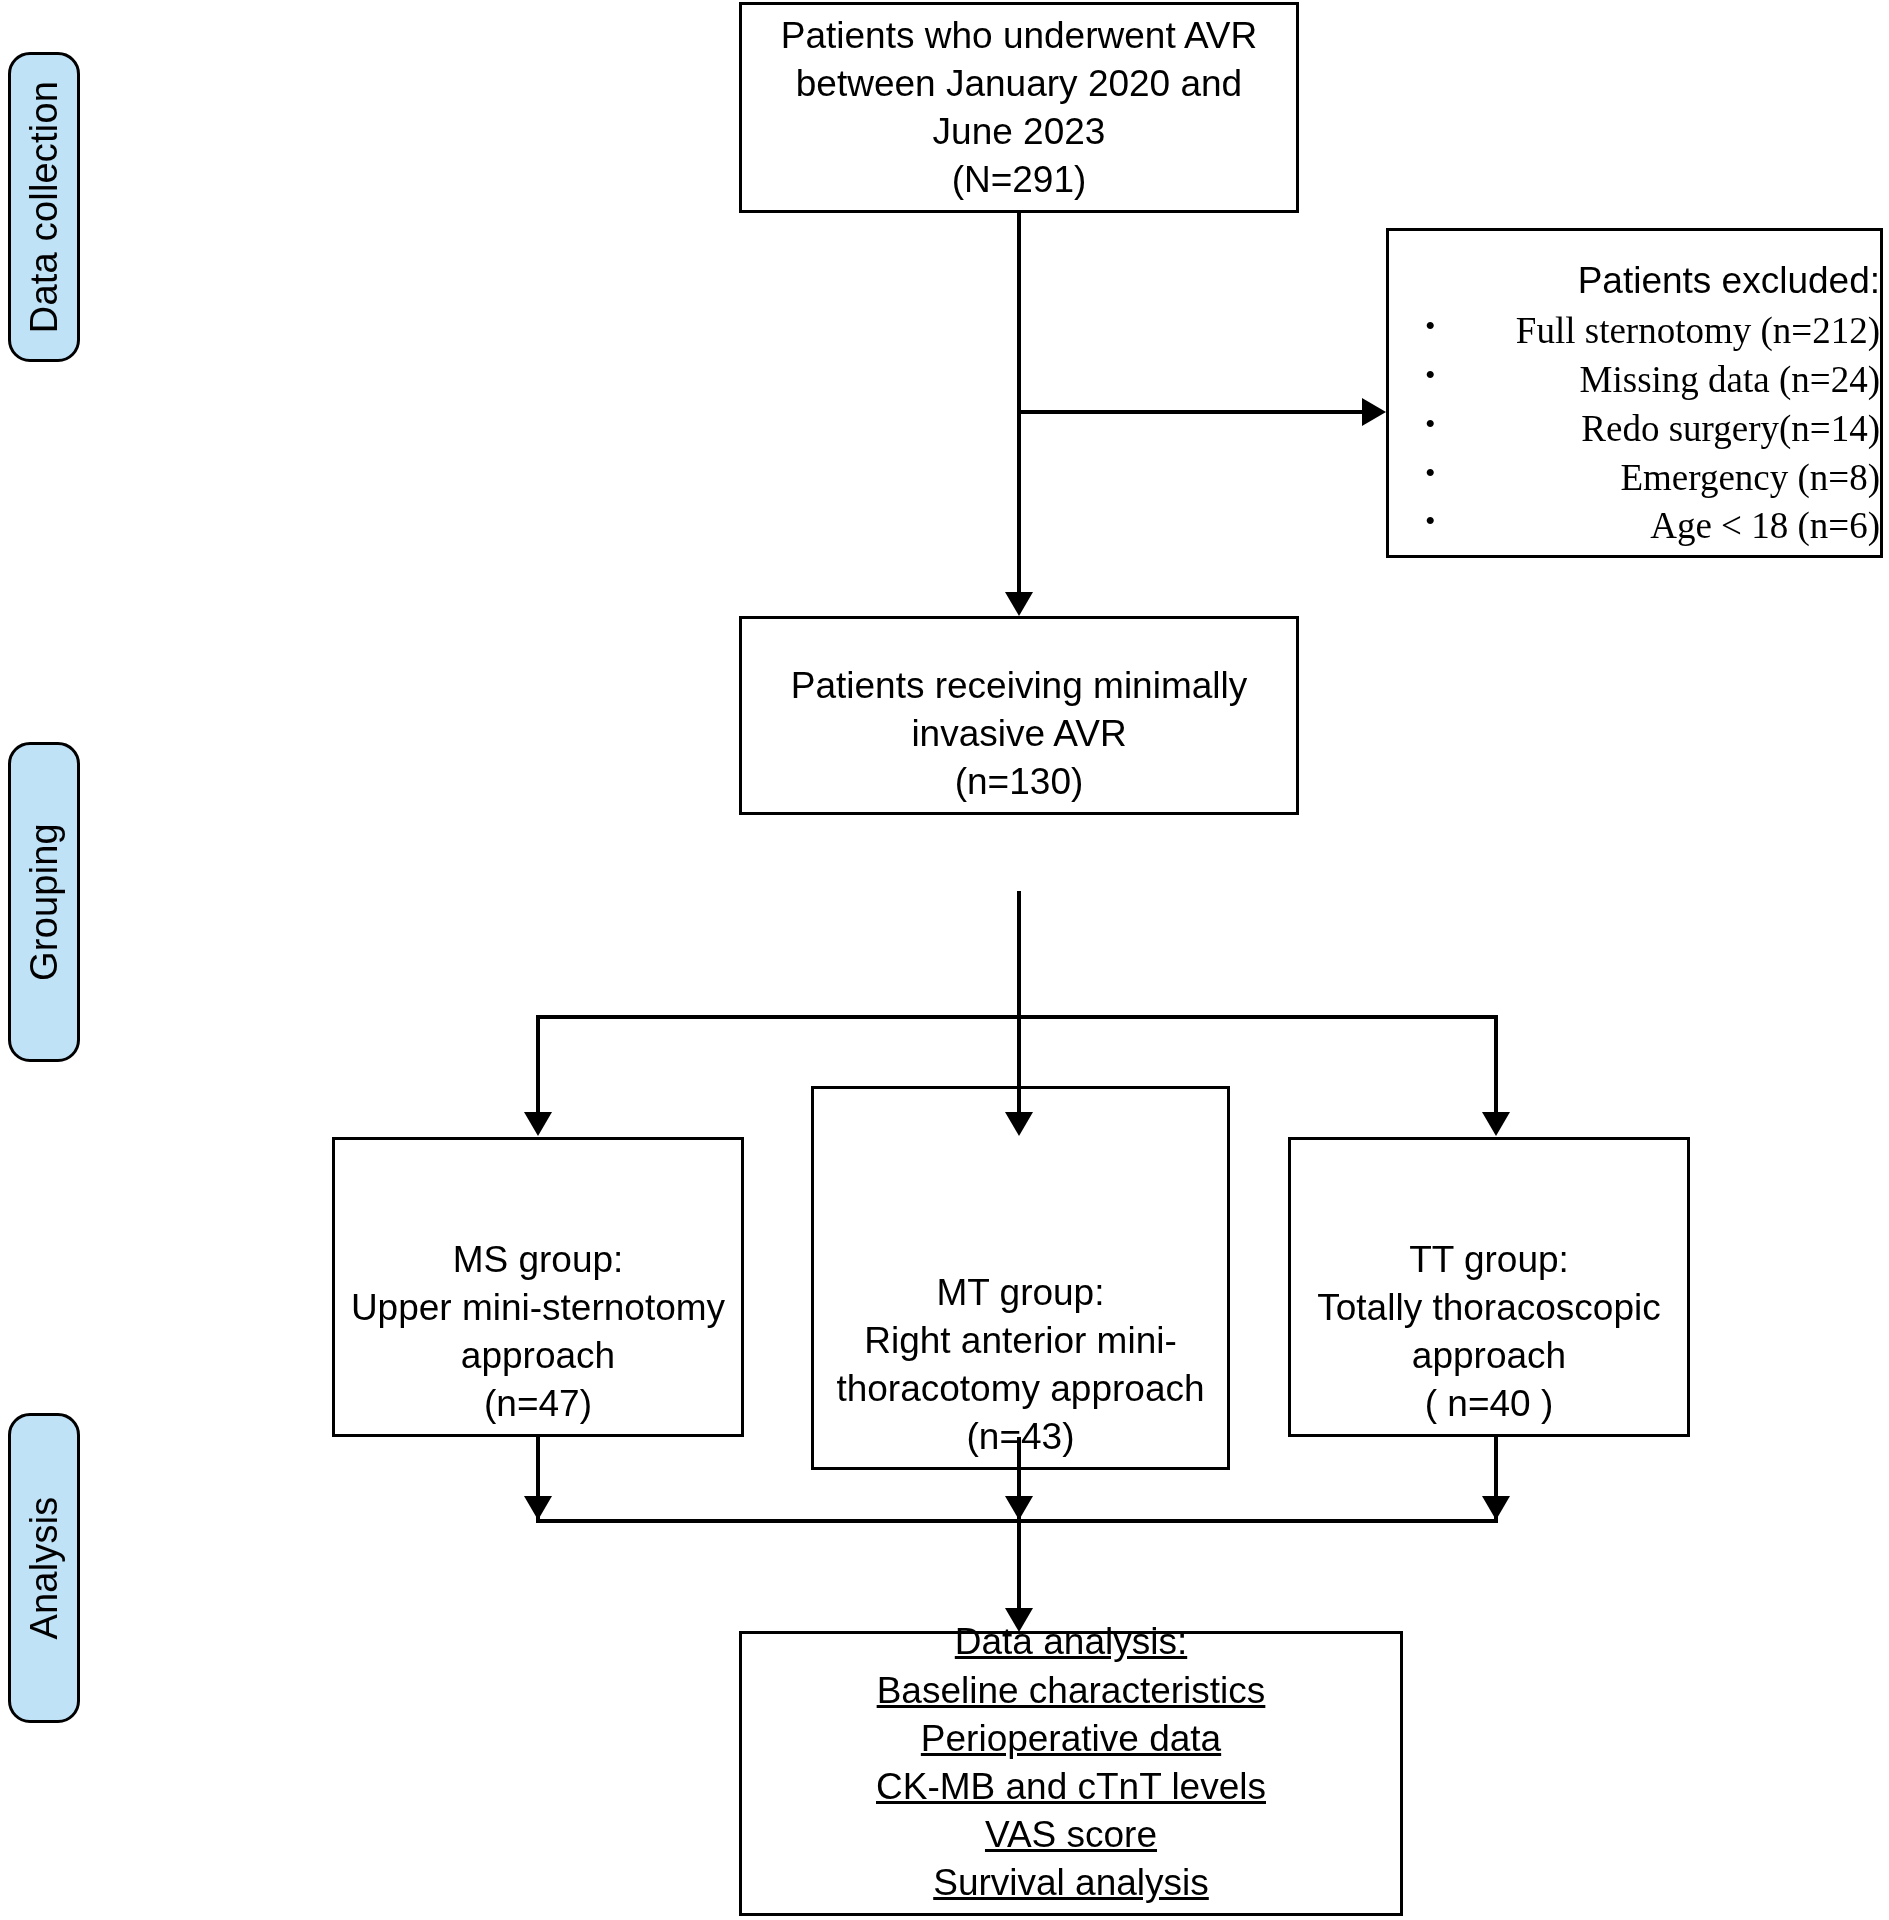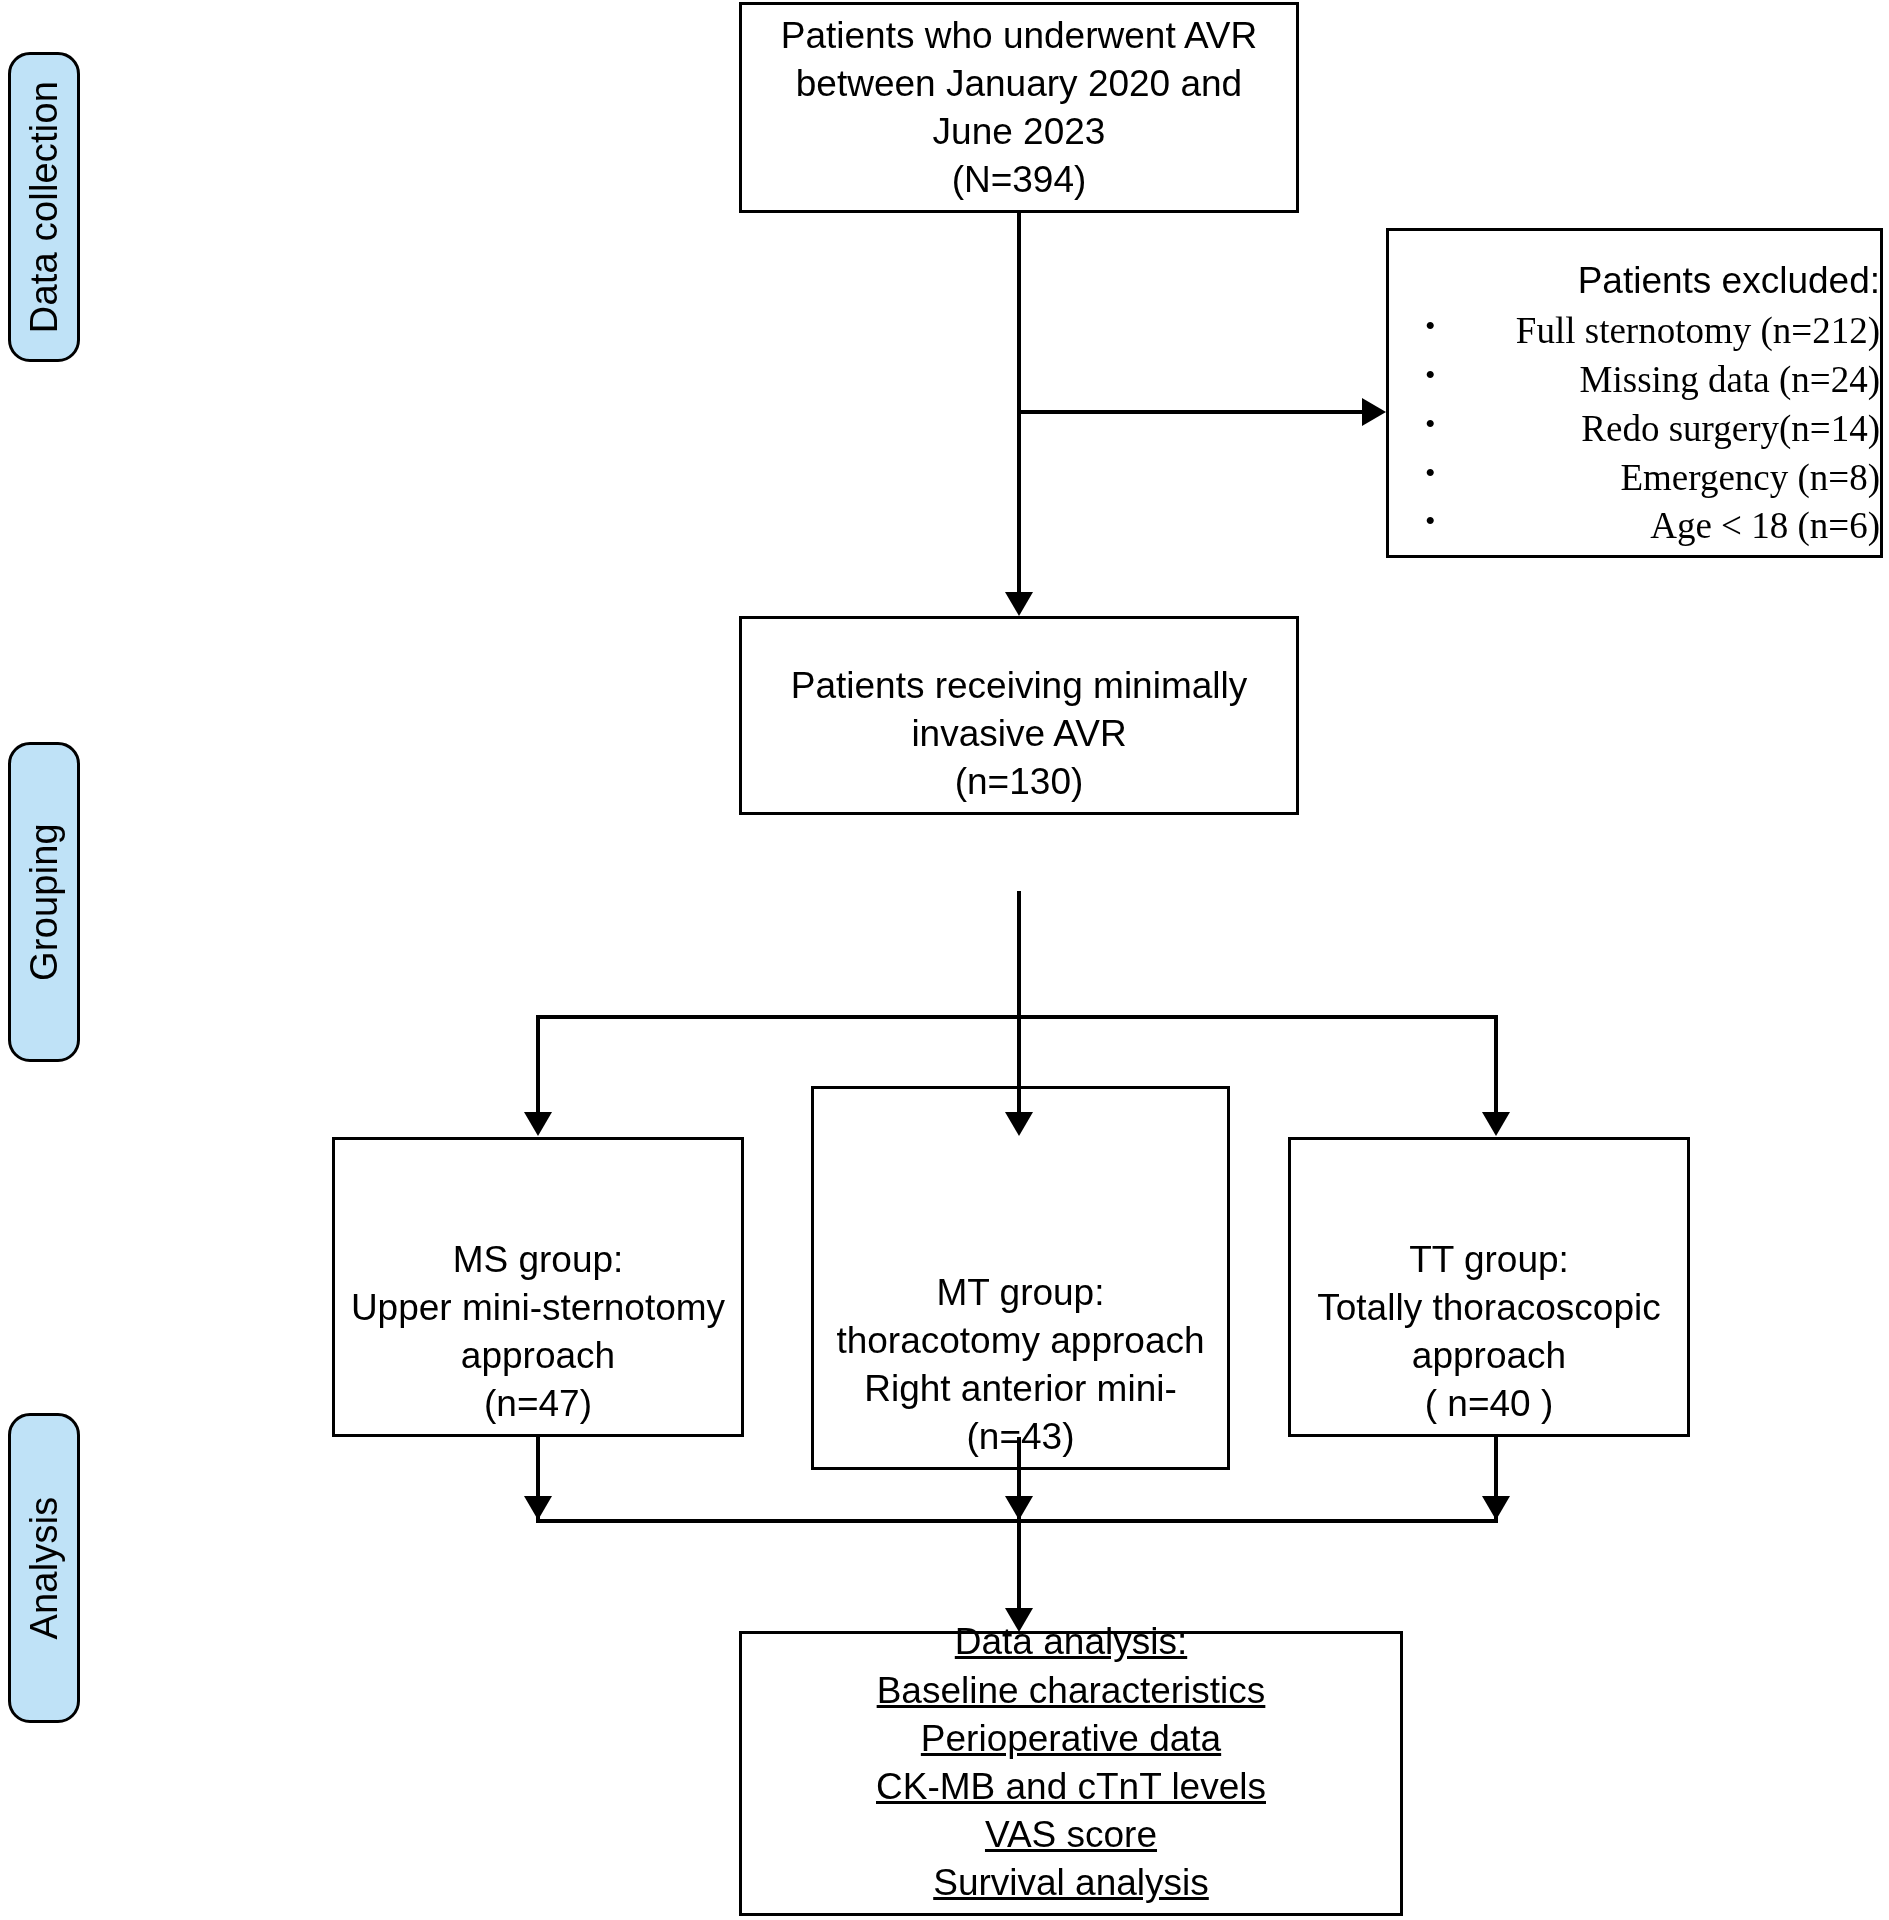--- a/index.html
+++ b/index.html
@@ -130,21 +130,21 @@
   </div>
 
   <div class="stage-label" style="left:8px; top:1413px; width:72px; height:310px;">
     <span class="vtext">Analysis</span>
   </div>
 
   <div class="node" style="left:739px; top:2px; width:560px; height:211px;">
     <span class="line">Patients who underwent AVR</span>
     <span class="line">between January 2020 and</span>
     <span class="line">June 2023</span>
-    <span class="line">(N=394)</span>
+    <span class="line">(N=291)</span>
   </div>
 
   <div class="node excl" style="left:1386px; top:228px; width:497px; height:330px;">
     <span class="heading">Patients excluded:</span>
     <ul>
       <li>Full sternotomy (n=212)</li>
       <li>Missing data (n=24)</li>
       <li>Redo surgery(n=14)</li>
       <li>Emergency (n=8)</li>
       <li>Age &lt; 18 (n=6)</li>
@@ -159,22 +159,22 @@
 
   <div class="node" style="left:332px; top:1137px; width:412px; height:300px;">
     <span class="line">MS group:</span>
     <span class="line">Upper mini-sternotomy</span>
     <span class="line">approach</span>
     <span class="line">(n=47)</span>
   </div>
 
   <div class="node" style="left:811px; top:1086px; width:419px; height:384px;">
     <span class="line">MT group:</span>
+    <span class="line">Right anterior mini-</span>
     <span class="line">thoracotomy approach</span>
-    <span class="line">Right anterior mini-</span>
     <span class="line">(n=43)</span>
   </div>
 
   <div class="node" style="left:1288px; top:1137px; width:402px; height:300px;">
     <span class="line">TT group:</span>
     <span class="line">Totally thoracoscopic</span>
     <span class="line">approach</span>
     <span class="line">( n=40 )</span>
   </div>
 

